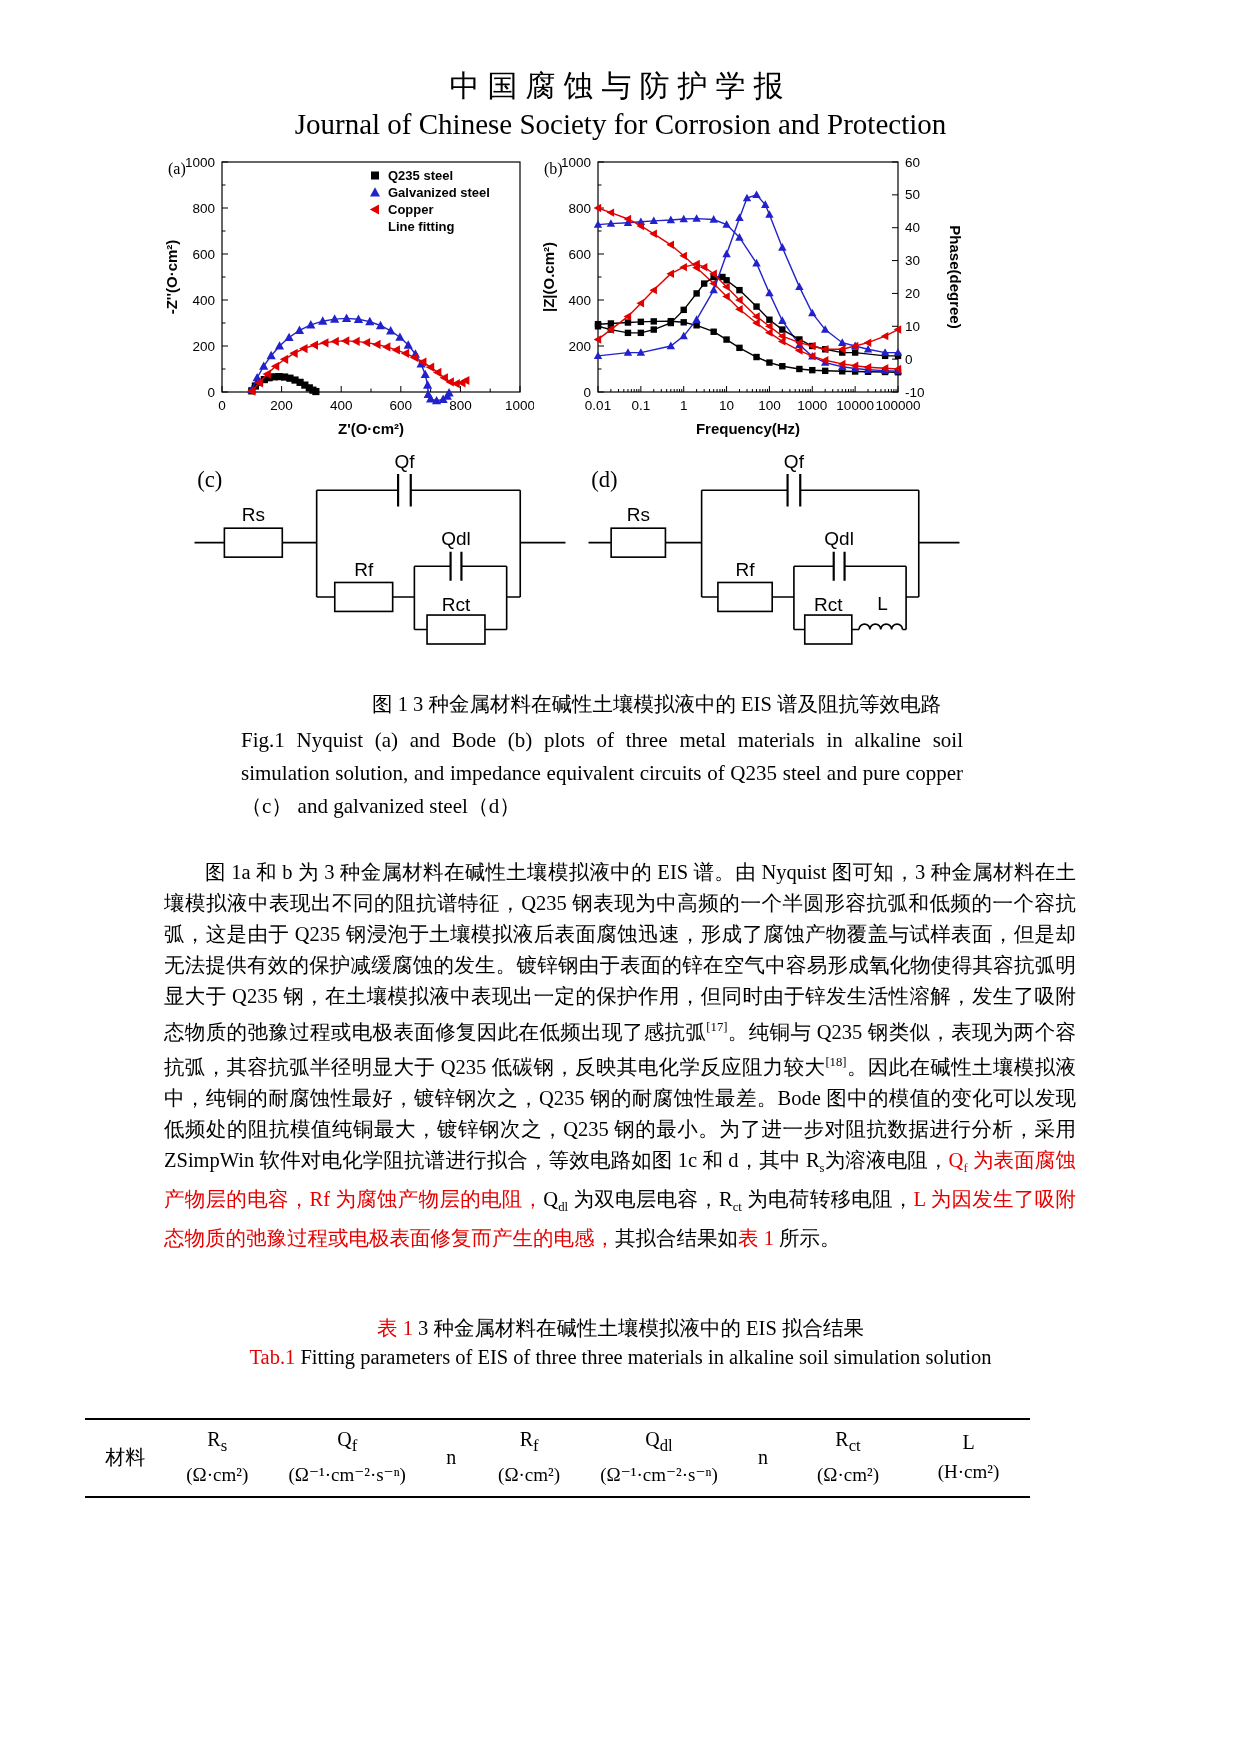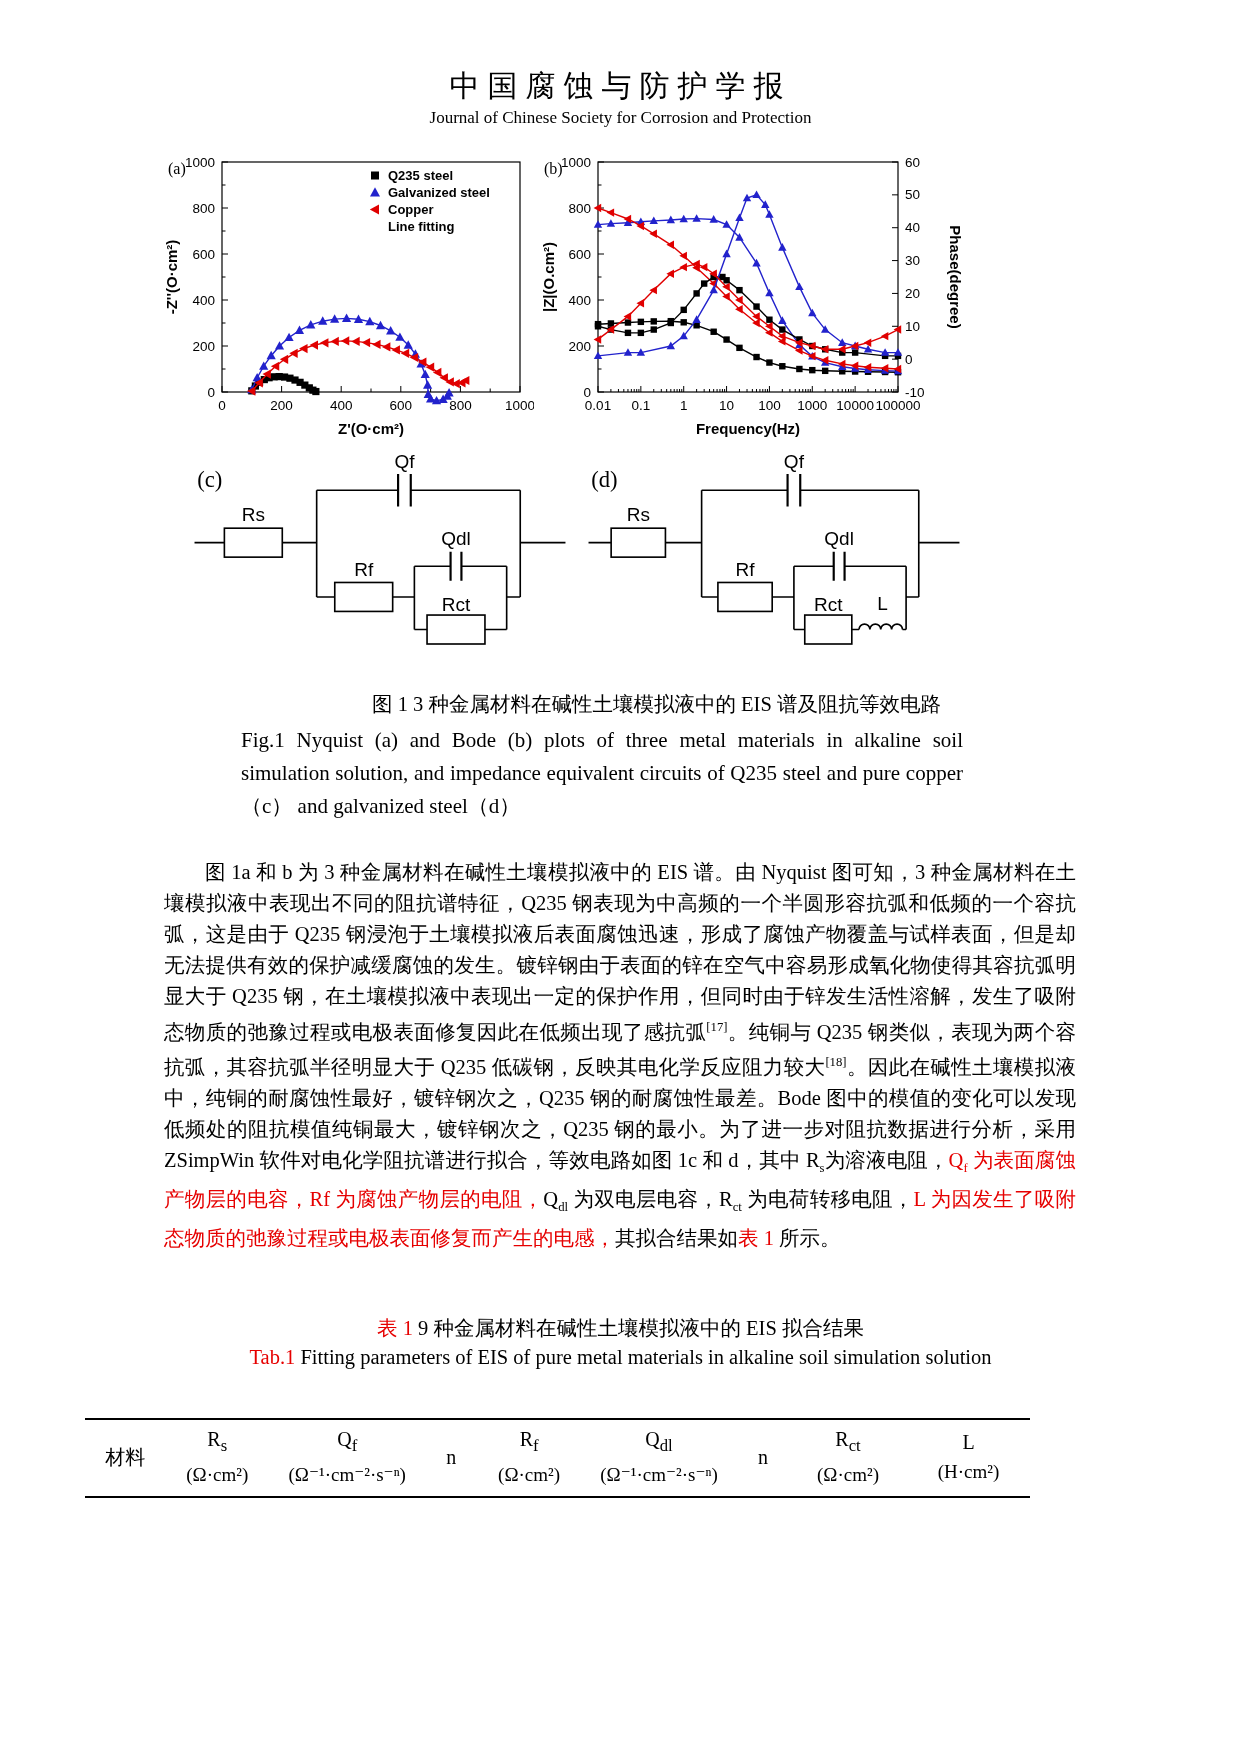--- a/index.html
+++ b/index.html
@@ -1,20 +1,20 @@
 <!DOCTYPE html>
 <html><head>
 <meta charset="utf-8">
 <style>
   html,body{margin:0;padding:0;background:#888;}
   #page{position:relative;width:1241px;height:1755px;background:#ffffff;margin:0 auto;overflow:hidden;
         font-family:"Liberation Serif","DejaVu Serif",serif;color:#000;}
   .center{width:100%;text-align:center;position:absolute;left:0;}
   #journal-title{top:66px;font-size:30px;letter-spacing:8px;}
-  #journal-subtitle{top:108px;font-size:17px;}
+  #journal-subtitle{top:108px;font-size:29px;}
   .charts-row{position:absolute;top:148px;left:162px;display:flex;gap:6px;}
   .circuits-row{position:absolute;top:452px;left:190px;display:flex;gap:14px;}
   .fig-caption-cn{top:690px;font-size:20.5px;margin-left:36px;}
   .fig-caption-en{position:absolute;top:724px;left:241px;width:722px;font-size:21px;line-height:33px;text-align:justify;}
   .body-para{position:absolute;top:836px;left:164px;width:912px;font-size:20.5px;line-height:31px;
              text-align:justify;text-indent:2em;}
   .body-para sup,.body-para sub{font-size:0.62em;}
   .red{color:#e60000;}
   .tbl-caption-cn{top:1314px;font-size:20.5px;}
   .tbl-caption-en{top:1346px;font-size:20.5px;}
@@ -444,22 +444,22 @@
       <text class="circ-label" x="270" y="176" text-anchor="middle">Rct</text>
       <text class="circ-label" x="330" y="174" text-anchor="middle">L</text>
     </svg>
   </div>
 
   <div class="fig-caption-cn center">图 1 3 种金属材料在碱性土壤模拟液中的 EIS 谱及阻抗等效电路</div>
   <div class="fig-caption-en">Fig.1 Nyquist (a) and Bode (b) plots of three metal materials in alkaline soil simulation solution, and impedance equivalent circuits of Q235 steel and pure copper（c） and galvanized steel（d）</div>
 
   <p class="body-para"><span>图 1a 和 b 为 3 种金属材料在碱性土壤模拟液中的 EIS 谱。由 Nyquist 图可知，3 种金属材料在土壤模拟液中表现出不同的阻抗谱特征，Q235 钢表现为中高频的一个半圆形容抗弧和低频的一个容抗弧，这是由于 Q235 钢浸泡于土壤模拟液后表面腐蚀迅速，形成了腐蚀产物覆盖与试样表面，但是却无法提供有效的保护减缓腐蚀的发生。镀锌钢由于表面的锌在空气中容易形成氧化物使得其容抗弧明显大于 Q235 钢，在土壤模拟液中表现出一定的保护作用，但同时由于锌发生活性溶解，发生了吸附态物质的弛豫过程或电极表面修复因此在低频出现了感抗弧</span><sup>[17]</sup><span>。纯铜与 Q235 钢类似，表现为两个容抗弧，其容抗弧半径明显大于 Q235 低碳钢，反映其电化学反应阻力较大</span><sup>[18]</sup><span>。因此在碱性土壤模拟液中，纯铜的耐腐蚀性最好，镀锌钢次之，Q235 钢的耐腐蚀性最差。Bode 图中的模值的变化可以发现低频处的阻抗模值纯铜最大，镀锌钢次之，Q235 钢的最小。为了进一步对阻抗数据进行分析，采用 ZSimpWin 软件对电化学阻抗谱进行拟合，等效电路如图 1c 和 d，其中 R</span><sub>s</sub><span>为溶液电阻，</span><span class="red">Q</span><sub class="red">f</sub><span class="red"> 为表面腐蚀产物层的电容，Rf 为腐蚀产物层的电阻，</span><span>Q</span><sub>dl</sub><span> 为双电层电容，R</span><sub>ct</sub><span> 为电荷转移电阻，</span><span class="red">L 为因发生了吸附态物质的弛豫过程或电极表面修复而产生的电感，</span><span>其拟合结果如</span><span class="red">表 1 </span><span>所示。</span></p>
 
-  <div class="tbl-caption-cn center"><span class="red">表 1 </span><span>9 种金属材料在碱性土壤模拟液中的 EIS 拟合结果</span></div>
-  <div class="tbl-caption-en center"><span class="red">Tab.1 </span><span>Fitting parameters of EIS of pure metal materials in alkaline soil simulation solution</span></div>
+  <div class="tbl-caption-cn center"><span class="red">表 1 </span><span>3 种金属材料在碱性土壤模拟液中的 EIS 拟合结果</span></div>
+  <div class="tbl-caption-en center"><span class="red">Tab.1 </span><span>Fitting parameters of EIS of three three materials in alkaline soil simulation solution</span></div>
 
   <div class="data-table">
     <div class="tr">
       <div class="th" style="width:8.5%">
           <div><span>材料</span></div>
         </div>
       <div class="th" style="width:11%">
           <div><span>R</span><sub>s</sub></div>
           <div class="u">(Ω·cm²)</div>
         </div>

